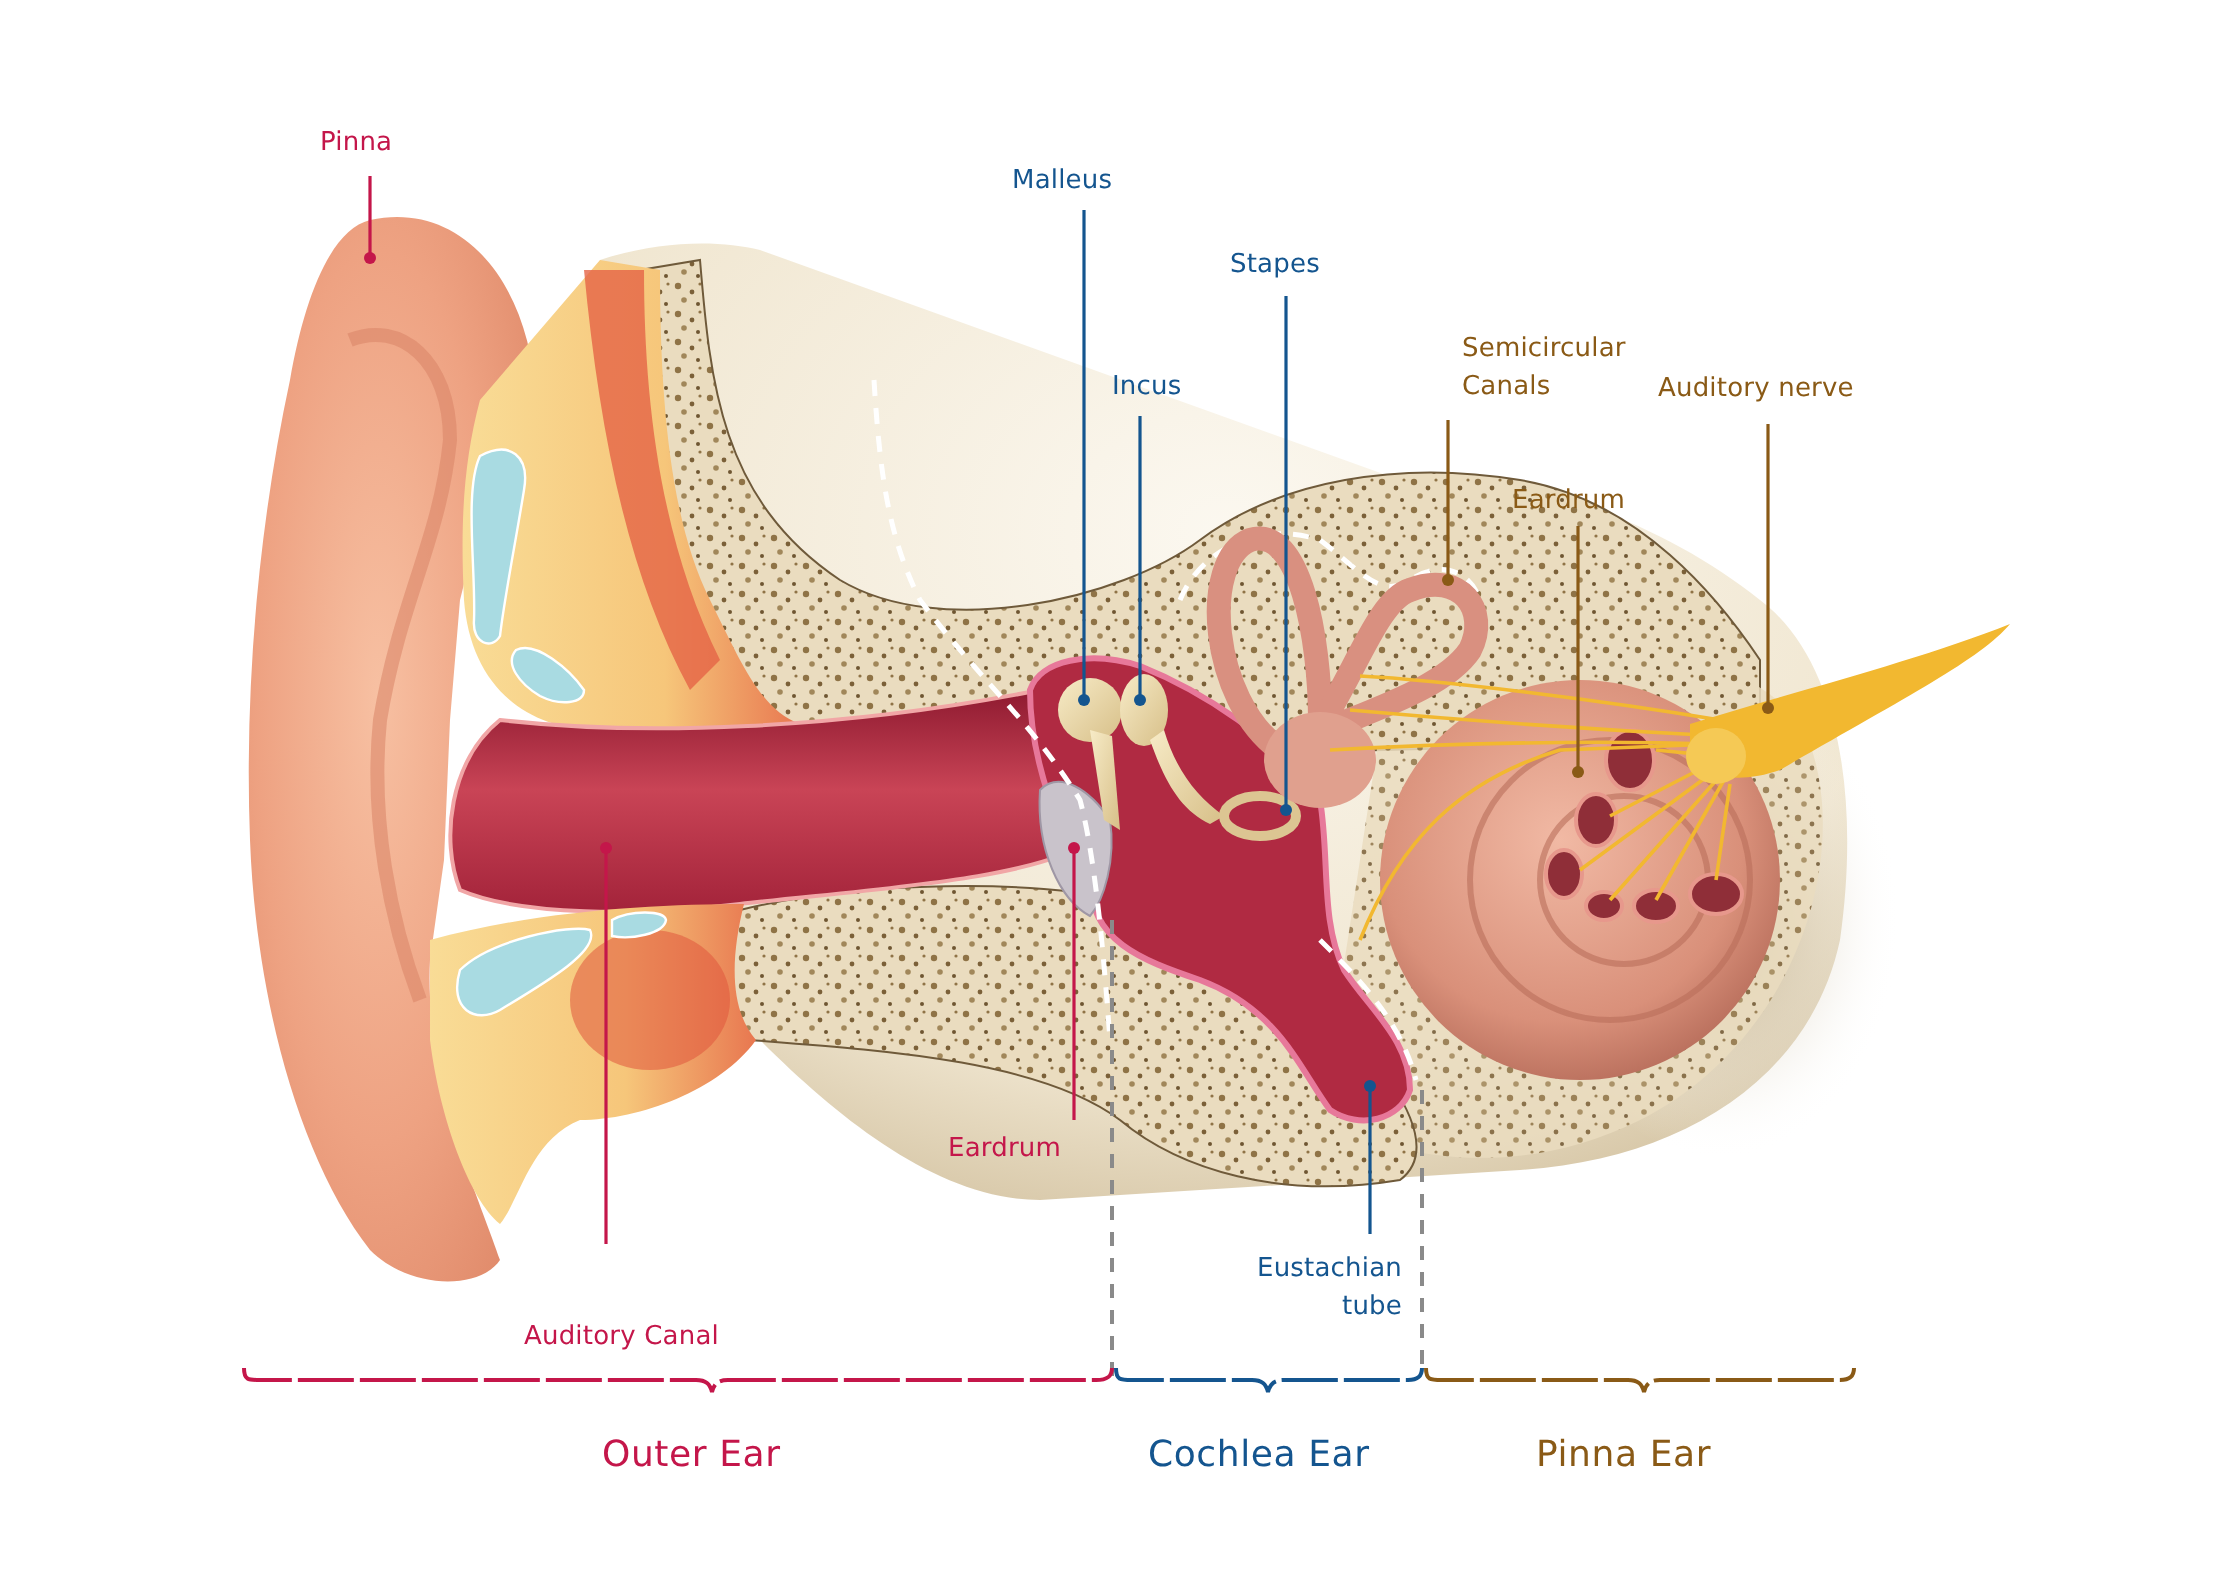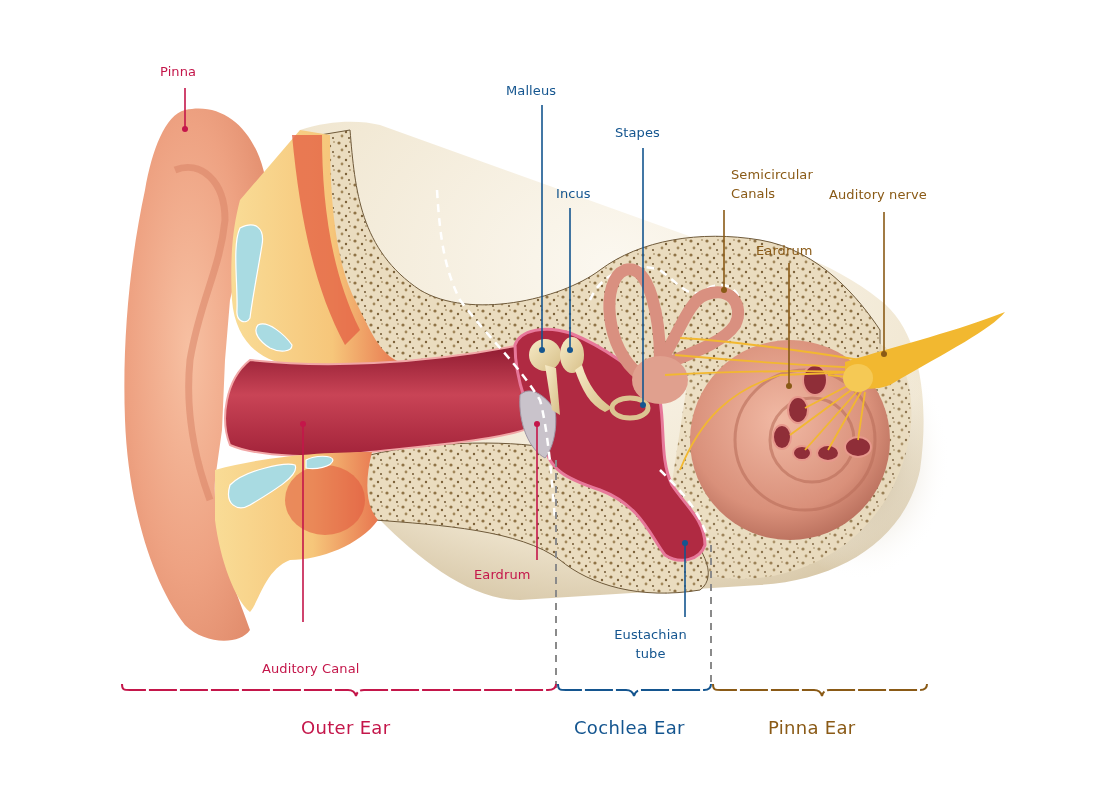--- a/index.html
+++ b/index.html
@@ -163,21 +163,21 @@
   <path d="M713 684 C 713 690, 715 690, 721 690 L 814 690 C 819 690, 821 692, 822 696 C 823 692, 825 690, 830 690 L 920 690 C 925 690, 927 688, 927 684" fill="none" stroke="#8a5a16" stroke-width="2" stroke-dasharray="28 3"></path>
 </svg>
 
 <div class="lbl outer" style="left:160px; top:62px;">Pinna</div>
 <div class="lbl outer" style="left:262px; top:659px;">Auditory Canal</div>
 <div class="lbl outer" style="left:474px; top:565px;">Eardrum</div>
 
 <div class="lbl middle" style="left:506px; top:81px;">Malleus</div>
 <div class="lbl middle" style="left:556px; top:184px;">Incus</div>
 <div class="lbl middle" style="left:615px; top:123px;">Stapes</div>
-<div class="lbl middle right" style="left:600px; top:625px; width:101px;text-align:center;">
+<div class="lbl middle right" style="left:600px; top:625px; width:101px;">
   <div>Eustachian</div>
   <div>tube</div>
 </div>
 
 <div class="lbl inner" style="left:685px; top:165px;margin-left:46px;">
   <div>Semicircular</div>
   <div>Canals</div>
 </div>
 <div class="lbl inner" style="left:756px; top:241px;">Eardrum</div>
 <div class="lbl inner" style="left:829px; top:185px;">Auditory nerve</div>

